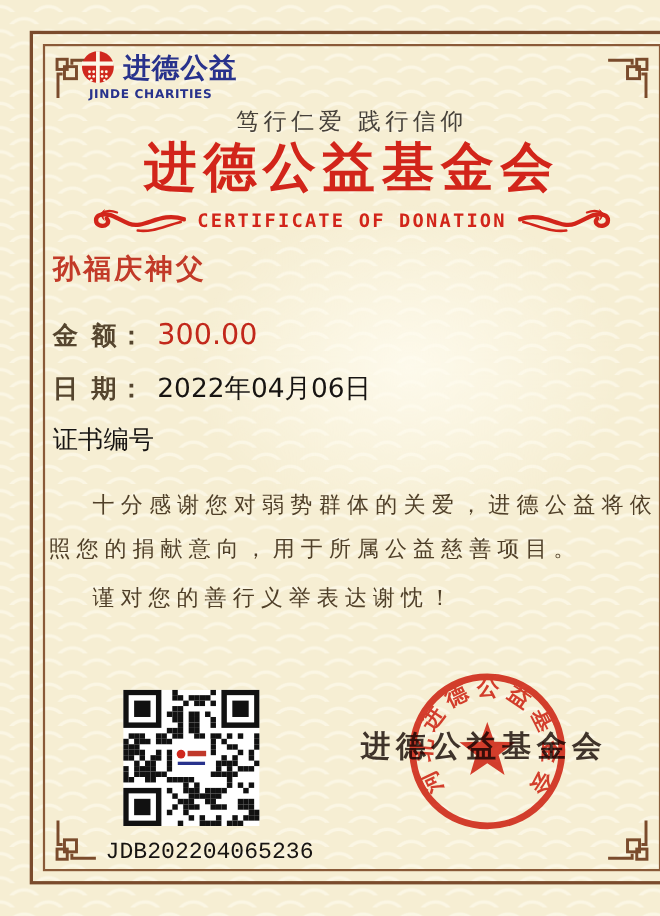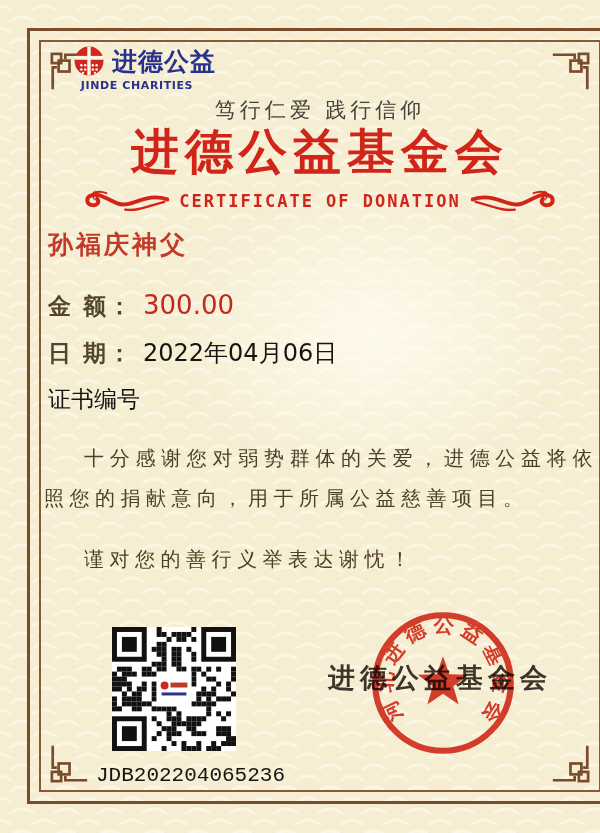--- a/index.html
+++ b/index.html
@@ -47,21 +47,21 @@
   .field{position:absolute;left:48px;display:flex;align-items:baseline;gap:10px;}
   .field-label{font-size:23px;font-weight:600;color:#55452e;letter-spacing:2px;}
   .field-value{font-family:"DejaVu Sans","Liberation Sans",sans-serif;color:#171412;}
   .field.amount{top:290px;}  .field.amount .field-value{font-size:26px;color:#c2281b;}
   .field.date{top:337px;}    .field.date .field-value{font-size:24px;}
   .field.project{top:384px;} .field.project .field-value{font-size:23px;}
 
   .body-text{position:absolute;left:44px;right:42px;top:438px;color:#4f3f28;
              font-size:20px;letter-spacing:5.5px;line-height:40px;text-align:justify;}
   .body-text p{margin:0;text-indent:2em;}
-  .body-text p + p{margin-top:21px;}
+  .body-text p + p{margin-top:5px;}
 
   .qr{position:absolute;left:112px;top:627px;width:124px;height:124px;}
   .signature{position:absolute;left:328px;top:660px;font-size:27px;font-weight:600;
              color:#3f332a;letter-spacing:5px;white-space:nowrap;}
   .seal{position:absolute;left:366px;top:606px;width:154px;height:154px;
         opacity:.9;mix-blend-mode:multiply;}
 
   .footer{position:absolute;left:96px;top:764px;display:flex;align-items:baseline;gap:4px;}
   .footer-label{font-size:21px;font-weight:600;color:#55452e;letter-spacing:2px;}
   .footer-number{font-family:Liberation Mono, monospace;font-size:21px;color:#171412;}

